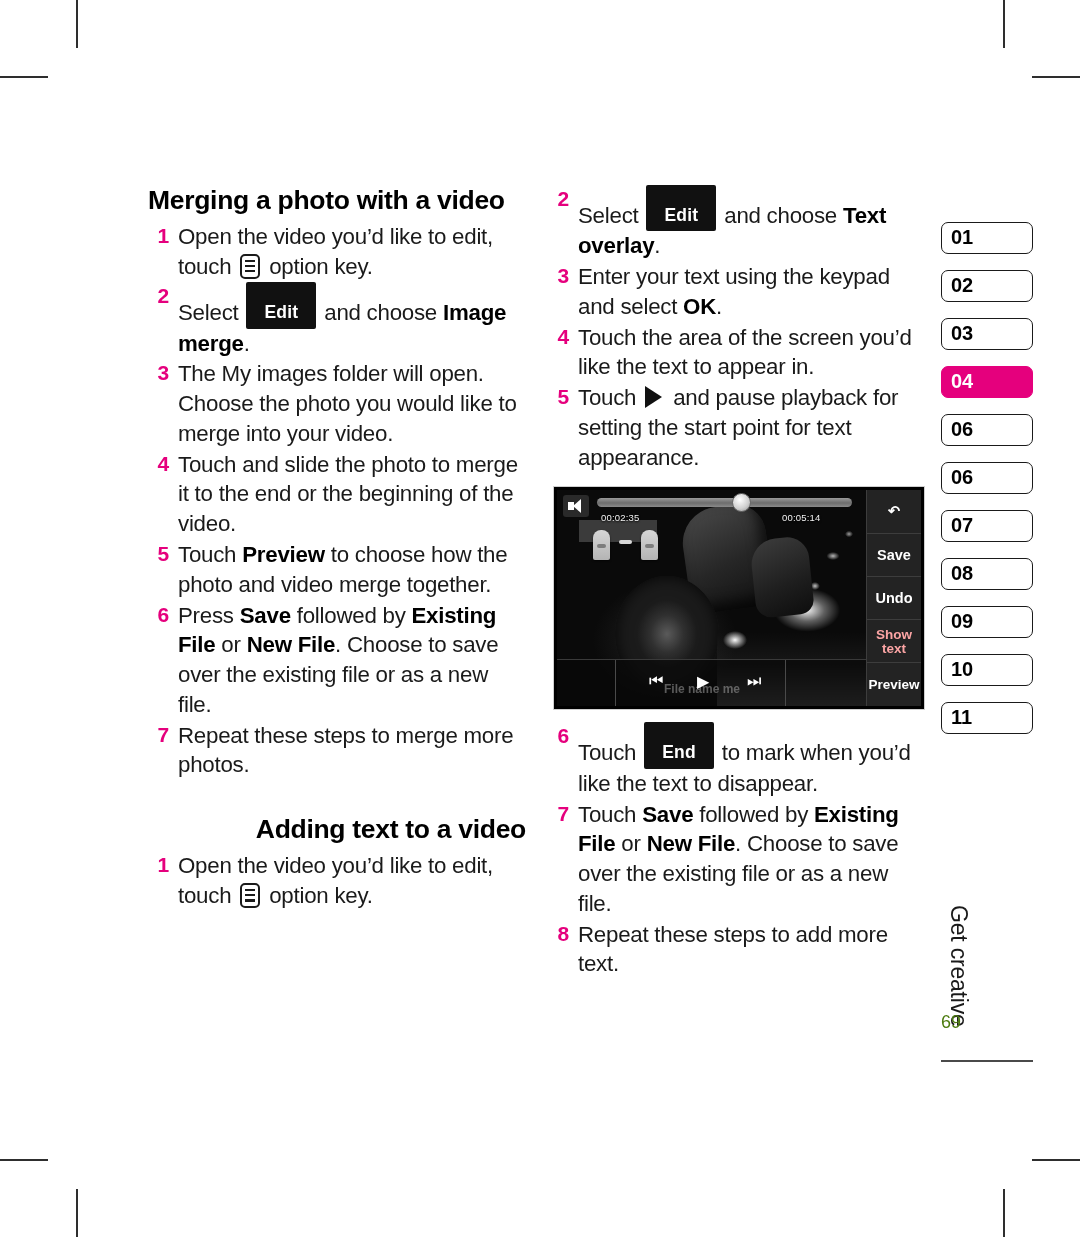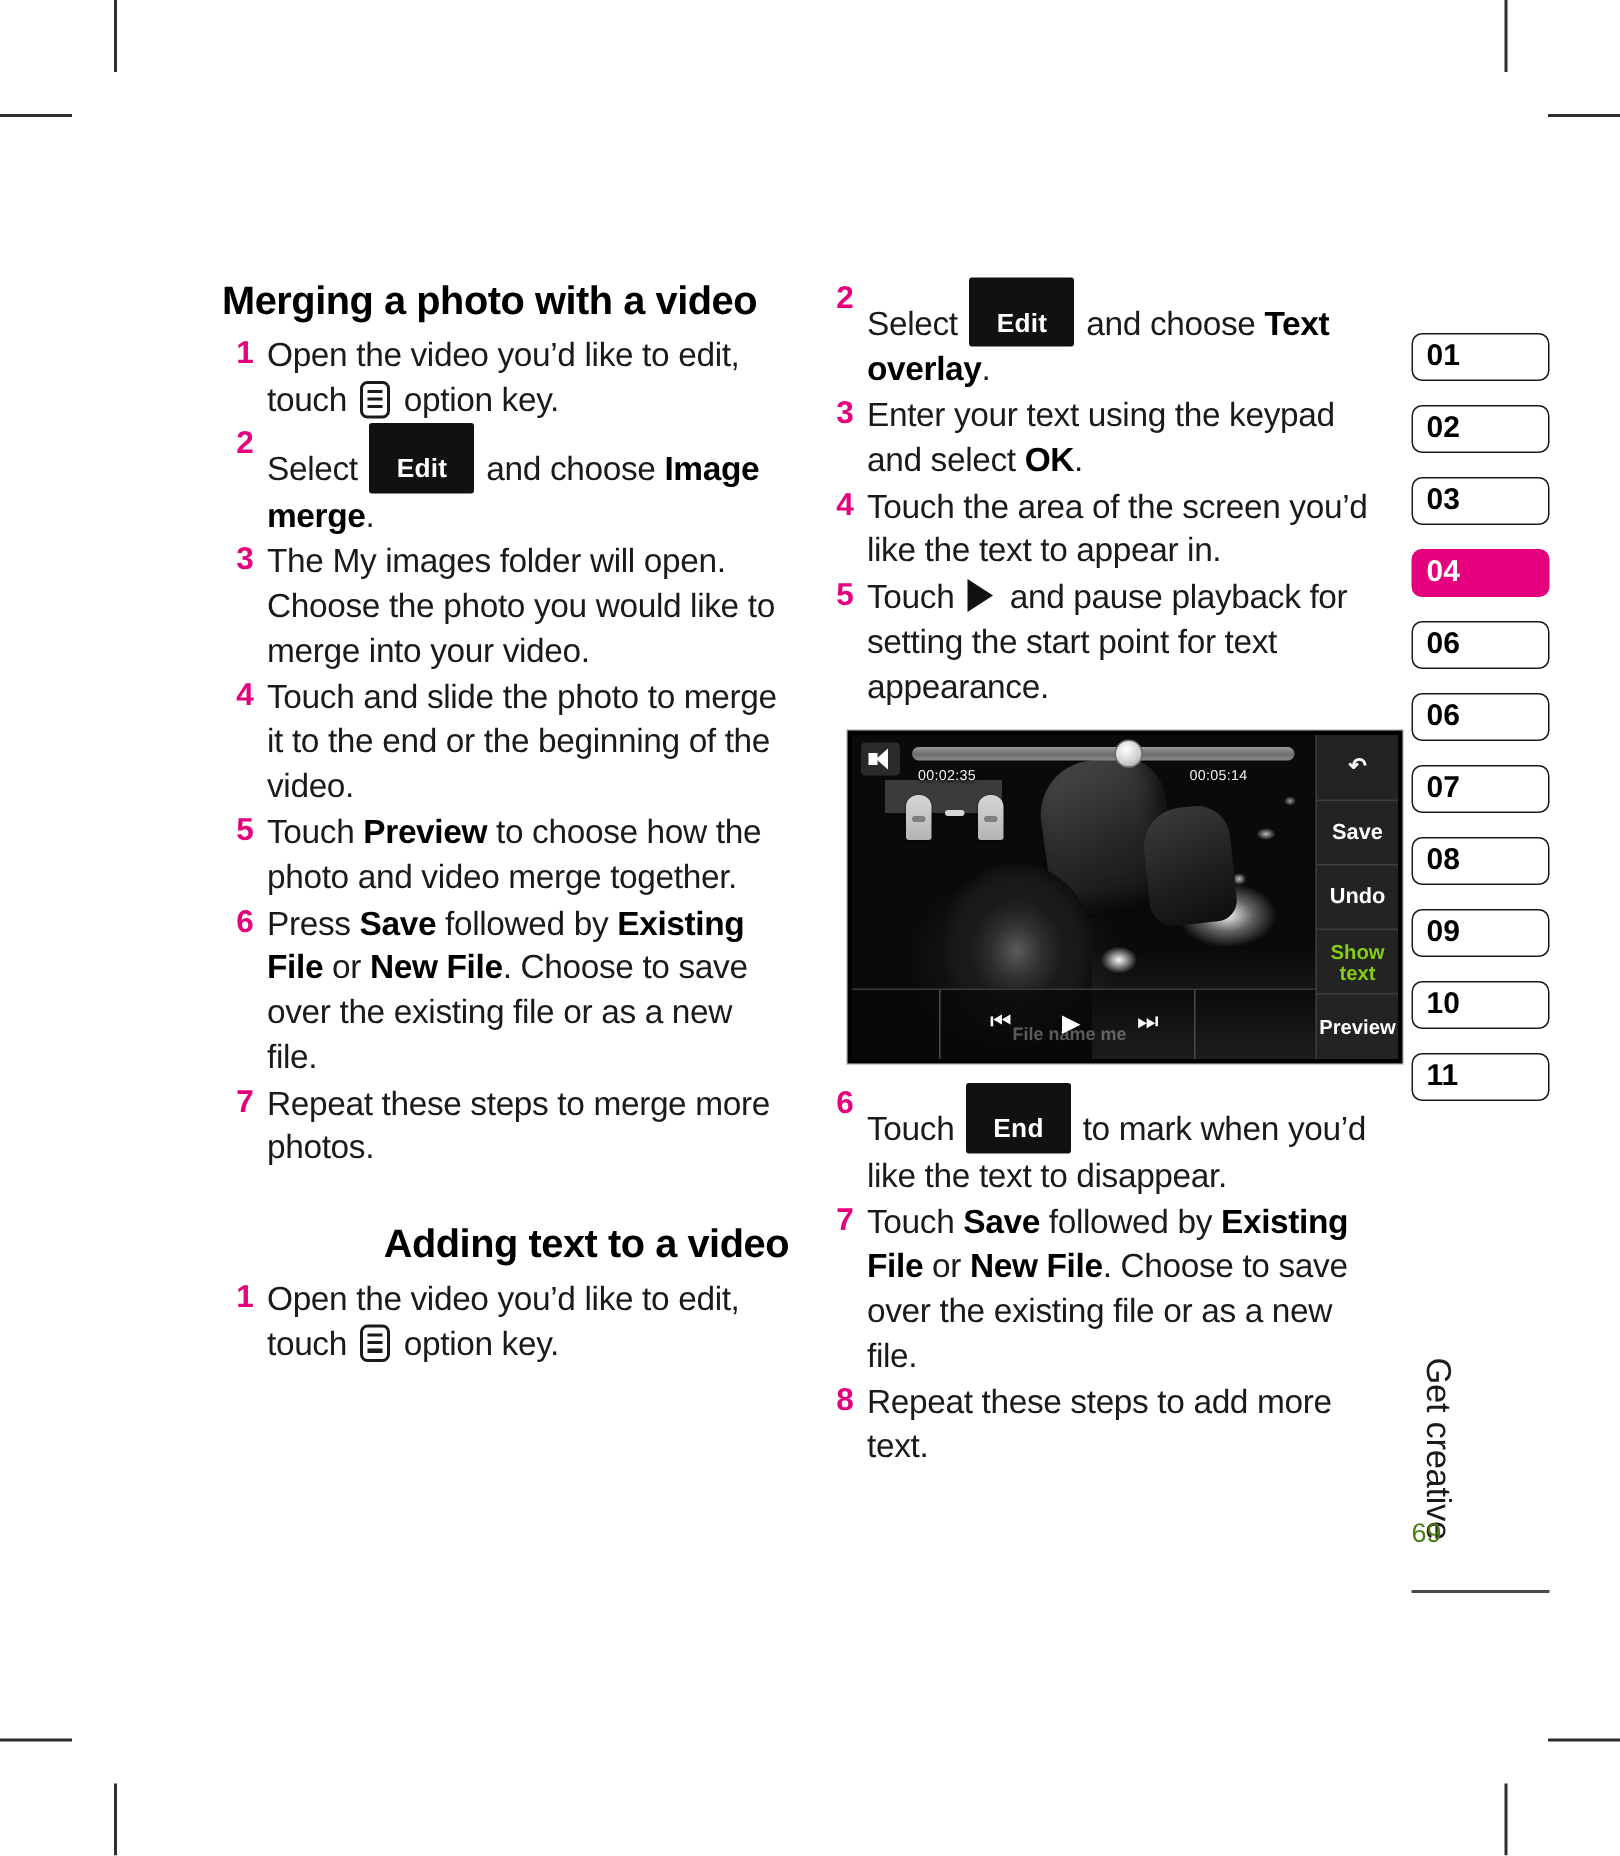--- a/index.html
+++ b/index.html
@@ -119,21 +119,21 @@
     border-bottom: 11px solid transparent;
     vertical-align: -3px;
     margin: 0 5px 0 3px;
   }
 
   
   .shot {
     position: relative;
     width: 372px;
     height: 224px;
-    margin: 14px 0 12px 16px;
+    margin: 14px 0 12px 5px;
     background: #000;
     border: 1px solid #cfcfcf;
     box-sizing: border-box;
     overflow: hidden;
   }
   .shot-inner {
     position: absolute;
     left: 3px; top: 3px;
     width: 364px; height: 216px;
     background: #0a0a0a;
@@ -323,21 +323,21 @@
     position: relative;
     height: 43.2px;
     line-height: 43.2px;
     text-align: center;
     color: #ffffff;
     font-size: 14.5px;
     font-weight: bold;
     border-bottom: 1px solid #3d3d3d;
     box-sizing: border-box;
   }
-  .rail .rbtn.disabled { color: #84cc16; font-weight: bold; }
+  .rail .rbtn.disabled { color: #fca5a5; font-weight: bold; }
   .rail .rbtn.two-line { line-height: 1.05; padding-top: 8px; font-size: 13.5px; }
   .rail .rbtn.last { border-bottom: none; font-size: 13.5px; }
 
   
   .tabs {
     position: absolute;
     left: 941px;
     top: 222px;
   }
   .tab {

